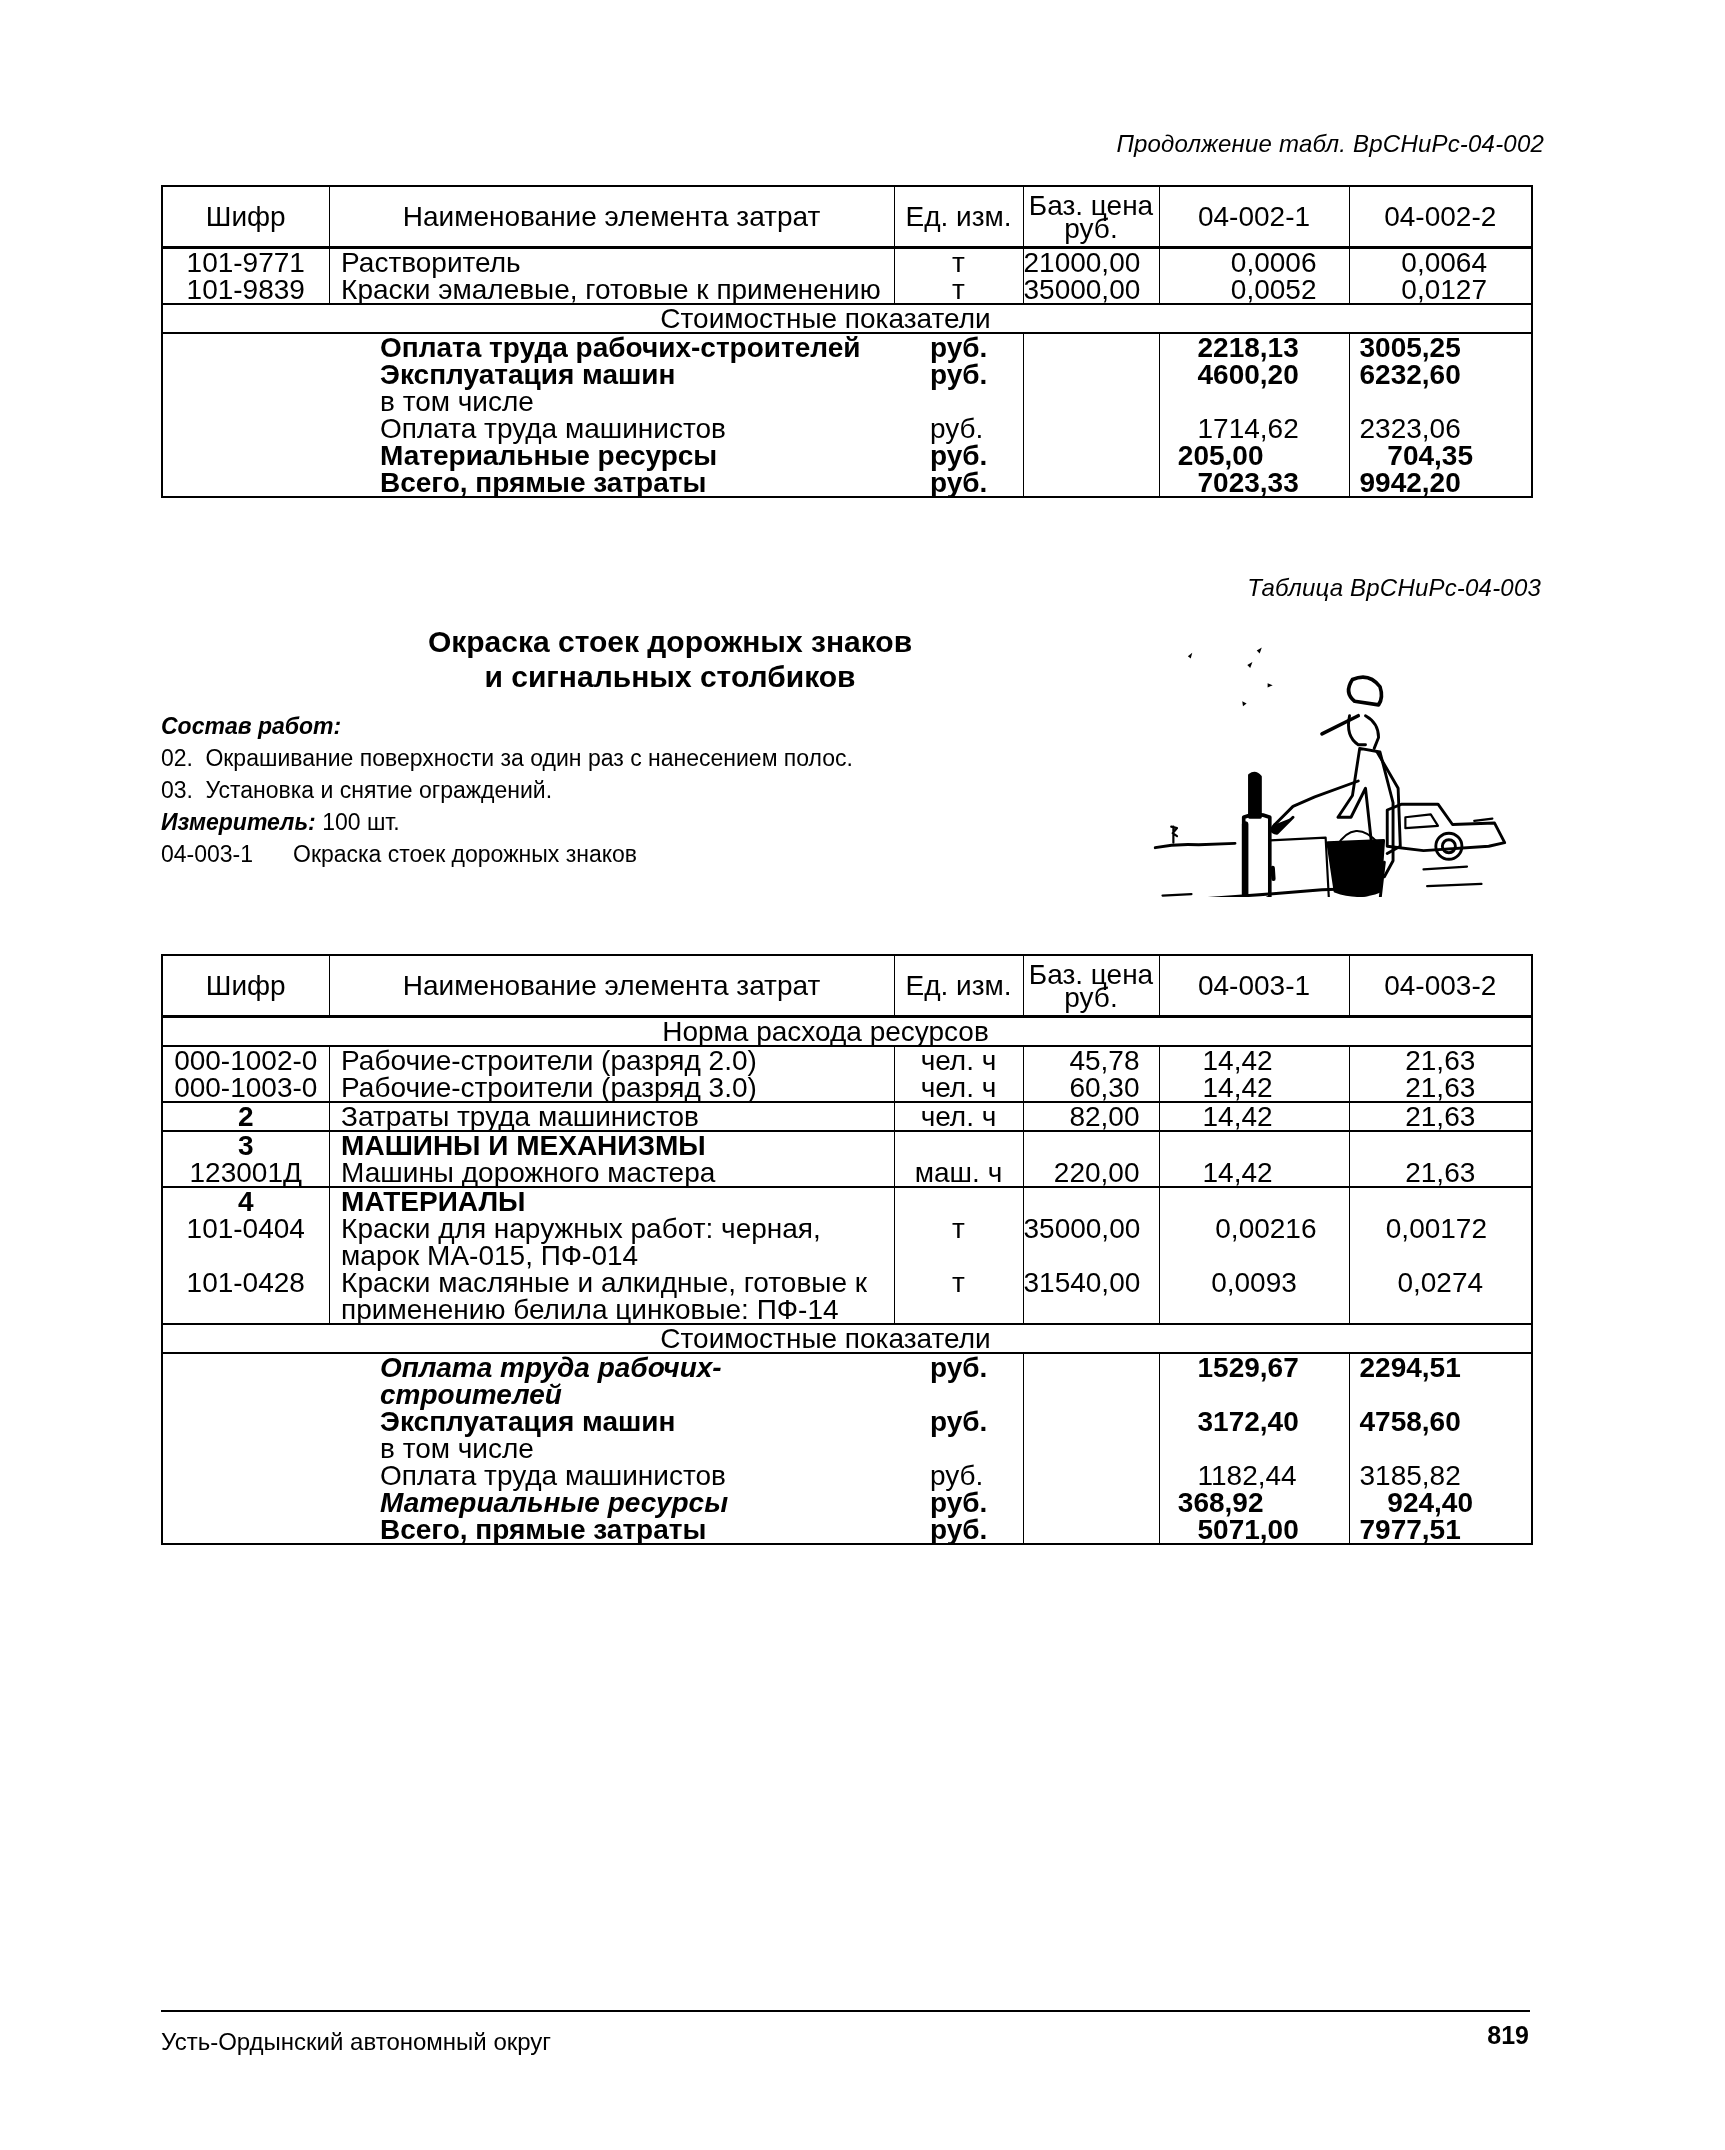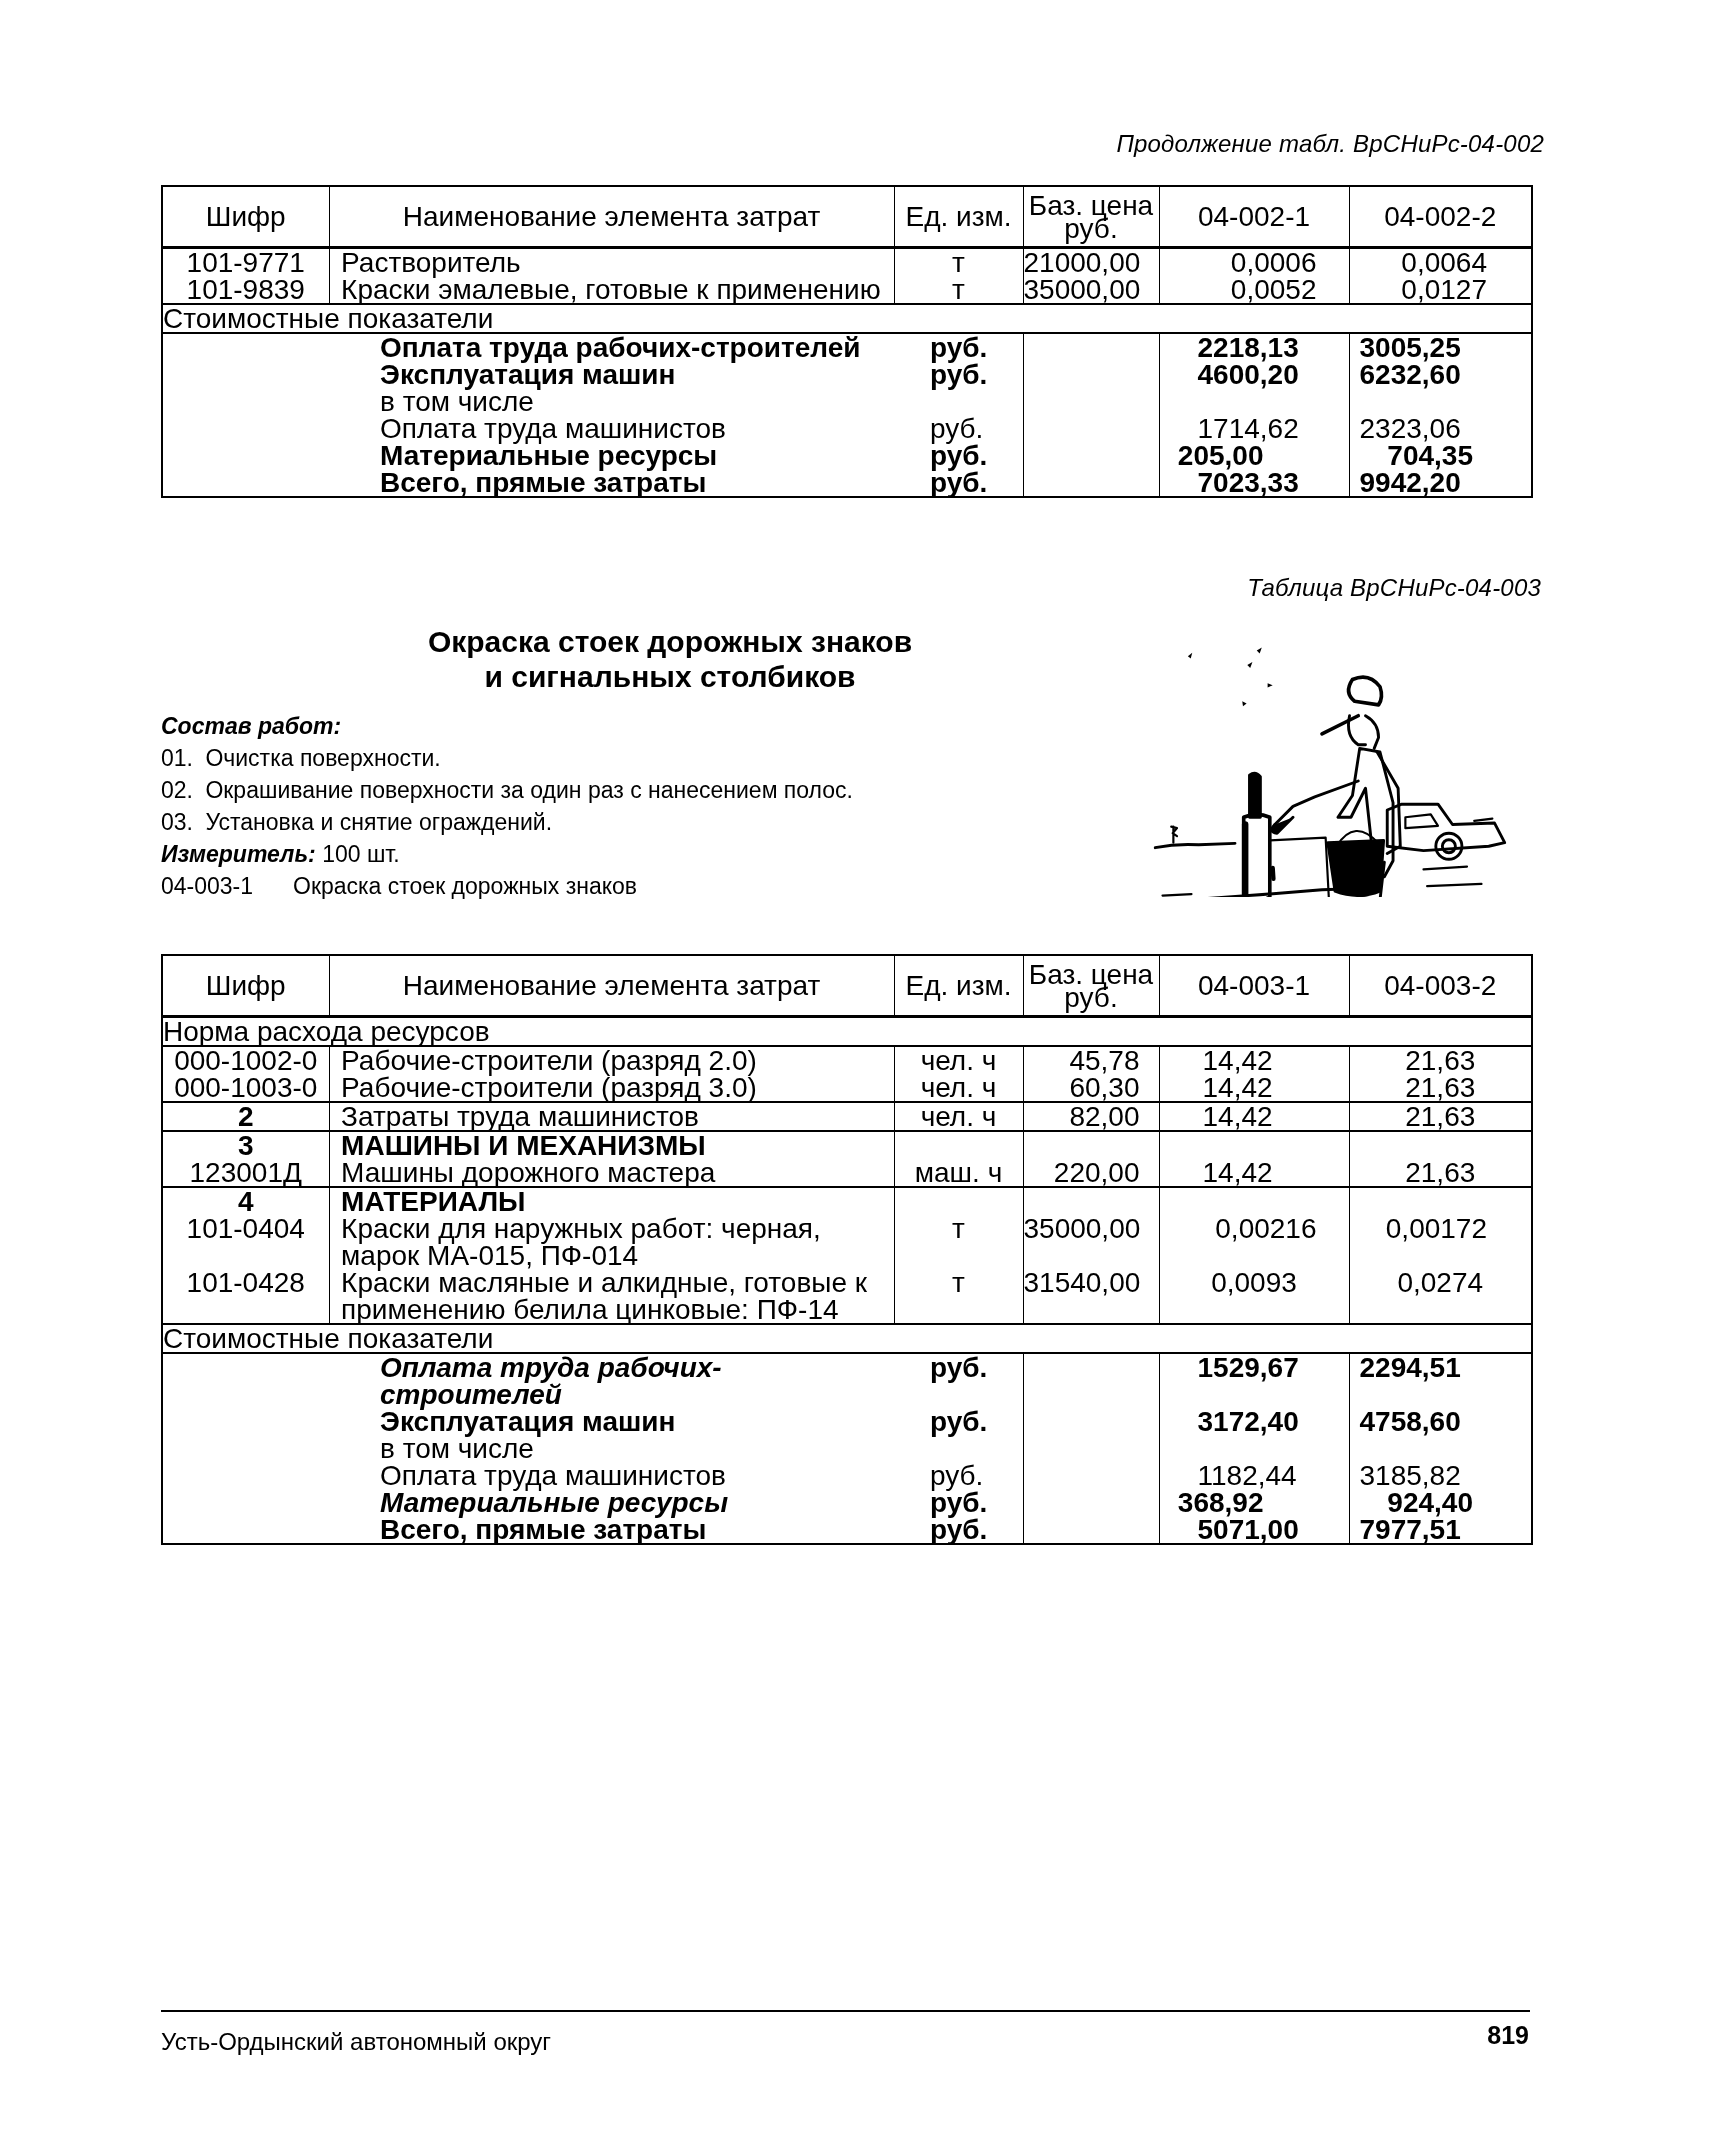--- a/index.html
+++ b/index.html
@@ -41,21 +41,21 @@
   table.norm td.price { border-right: 1.4px solid #000; text-align: right; padding-right: 19px; }
   table.norm td.v1 { border-right: 1.4px solid #000; text-align: right; padding-right: 32px; }
   table.norm td.v2 { text-align: right; padding-right: 44px; }
   table.norm td.v1.left { text-align: left; padding-left: 43px; padding-right: 0; }
   table.norm td.v1.mid { text-align: center; padding-right: 0; }
   table.norm td.v2.mid { text-align: center; padding-right: 0; }
 
   table.norm tr.group-top td { border-top: 2.2px solid #000; }
   table.norm tr.section td {
     border-top: 2.2px solid #000; border-bottom: 2.2px solid #000;
-    text-align: left; padding-right: 43px; height: 27px;
+    text-align: center; padding-right: 43px; height: 27px;
   }
   table.norm tr.sum td.name { padding-left: 51px; border-right: 0; }
   table.norm tr.sum td.code { border-right: 0; }
   table.norm tr.sum td.unit { text-align: left; padding-left: 36px; }
   table.norm tr.sum td.v1 { text-align: left; padding-left: 38px; padding-right: 0; }
   table.norm tr.sum td.v2 { text-align: left; padding-left: 10px; padding-right: 0; }
   table.norm tr.sum td.v1.rpad { padding-left: 0; text-align: right; padding-right: 85px; }
   table.norm tr.sum td.v2.rpad { padding-left: 0; text-align: right; padding-right: 58px; }
   .b { font-weight: bold; }
   .bi { font-weight: bold; font-style: italic; }
@@ -178,21 +178,20 @@
 
 <div class="abs caption" id="table-caption">Таблица  ВрСНиРс-04-003</div>
 
 <div class="abs" id="section-title">
   <div>Окраска стоек дорожных знаков</div>
   <div>и сигнальных столбиков</div>
 </div>
 
 <div class="abs" id="work-block">
   <div class="row"><span class="lbl">Состав работ:</span></div>
-  <div class="row"><span class="num">01.</span> <span>Очистка поверхности.</span></div>
   <div class="row"><span class="num">02.</span> <span>Окрашивание поверхности за один раз с нанесением полос.</span></div>
   <div class="row"><span class="num">03.</span> <span>Установка и снятие ограждений.</span></div>
   <div class="row"><span class="lbl">Измеритель:</span> <span>100 шт.</span></div>
   <div class="row"><span class="code">04-003-1</span><span>Окраска стоек дорожных знаков</span></div>
 </div>
 
 <svg class="abs" id="illustration" viewBox="0 0 560 400" fill="none" stroke="#000" stroke-width="4" stroke-linecap="round" stroke-linejoin="round">
 
   <g fill="#000" stroke="none">
     <path d="M55 68 l6 -5 l-2 8 z"></path>

